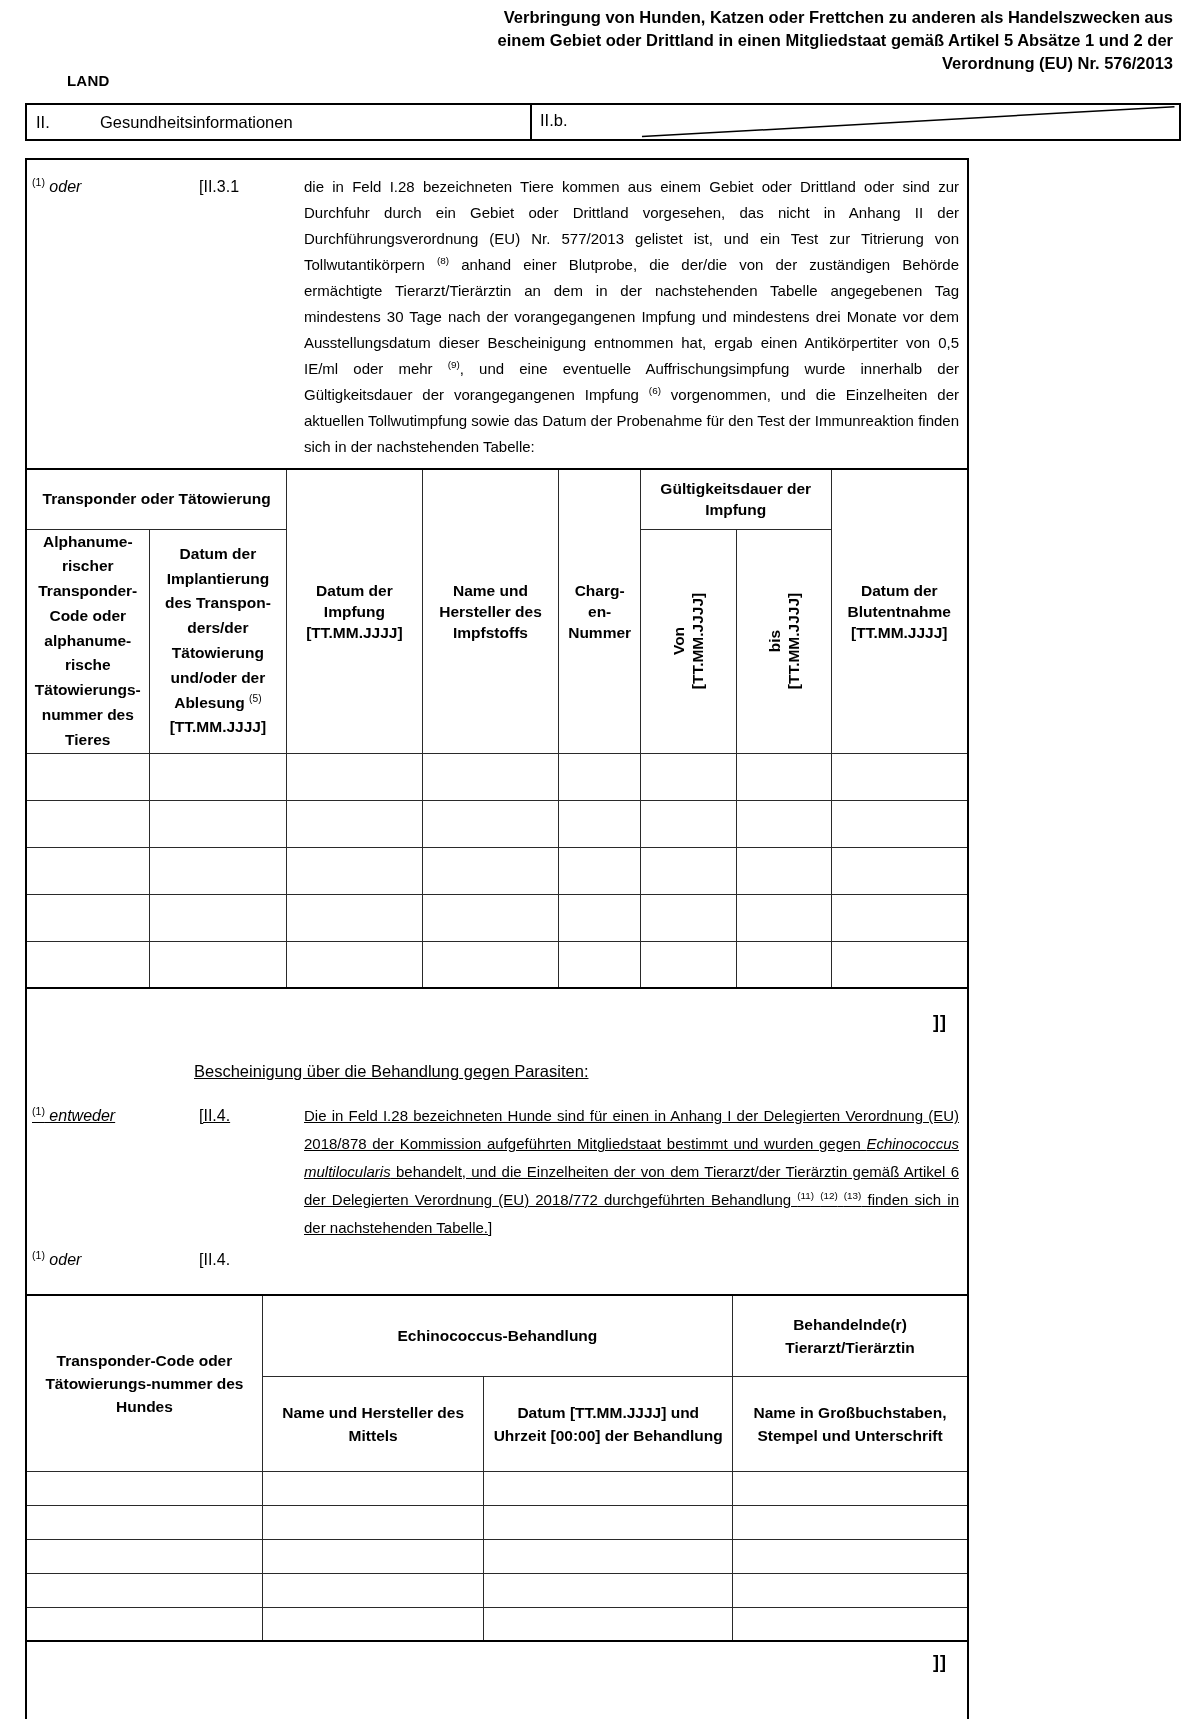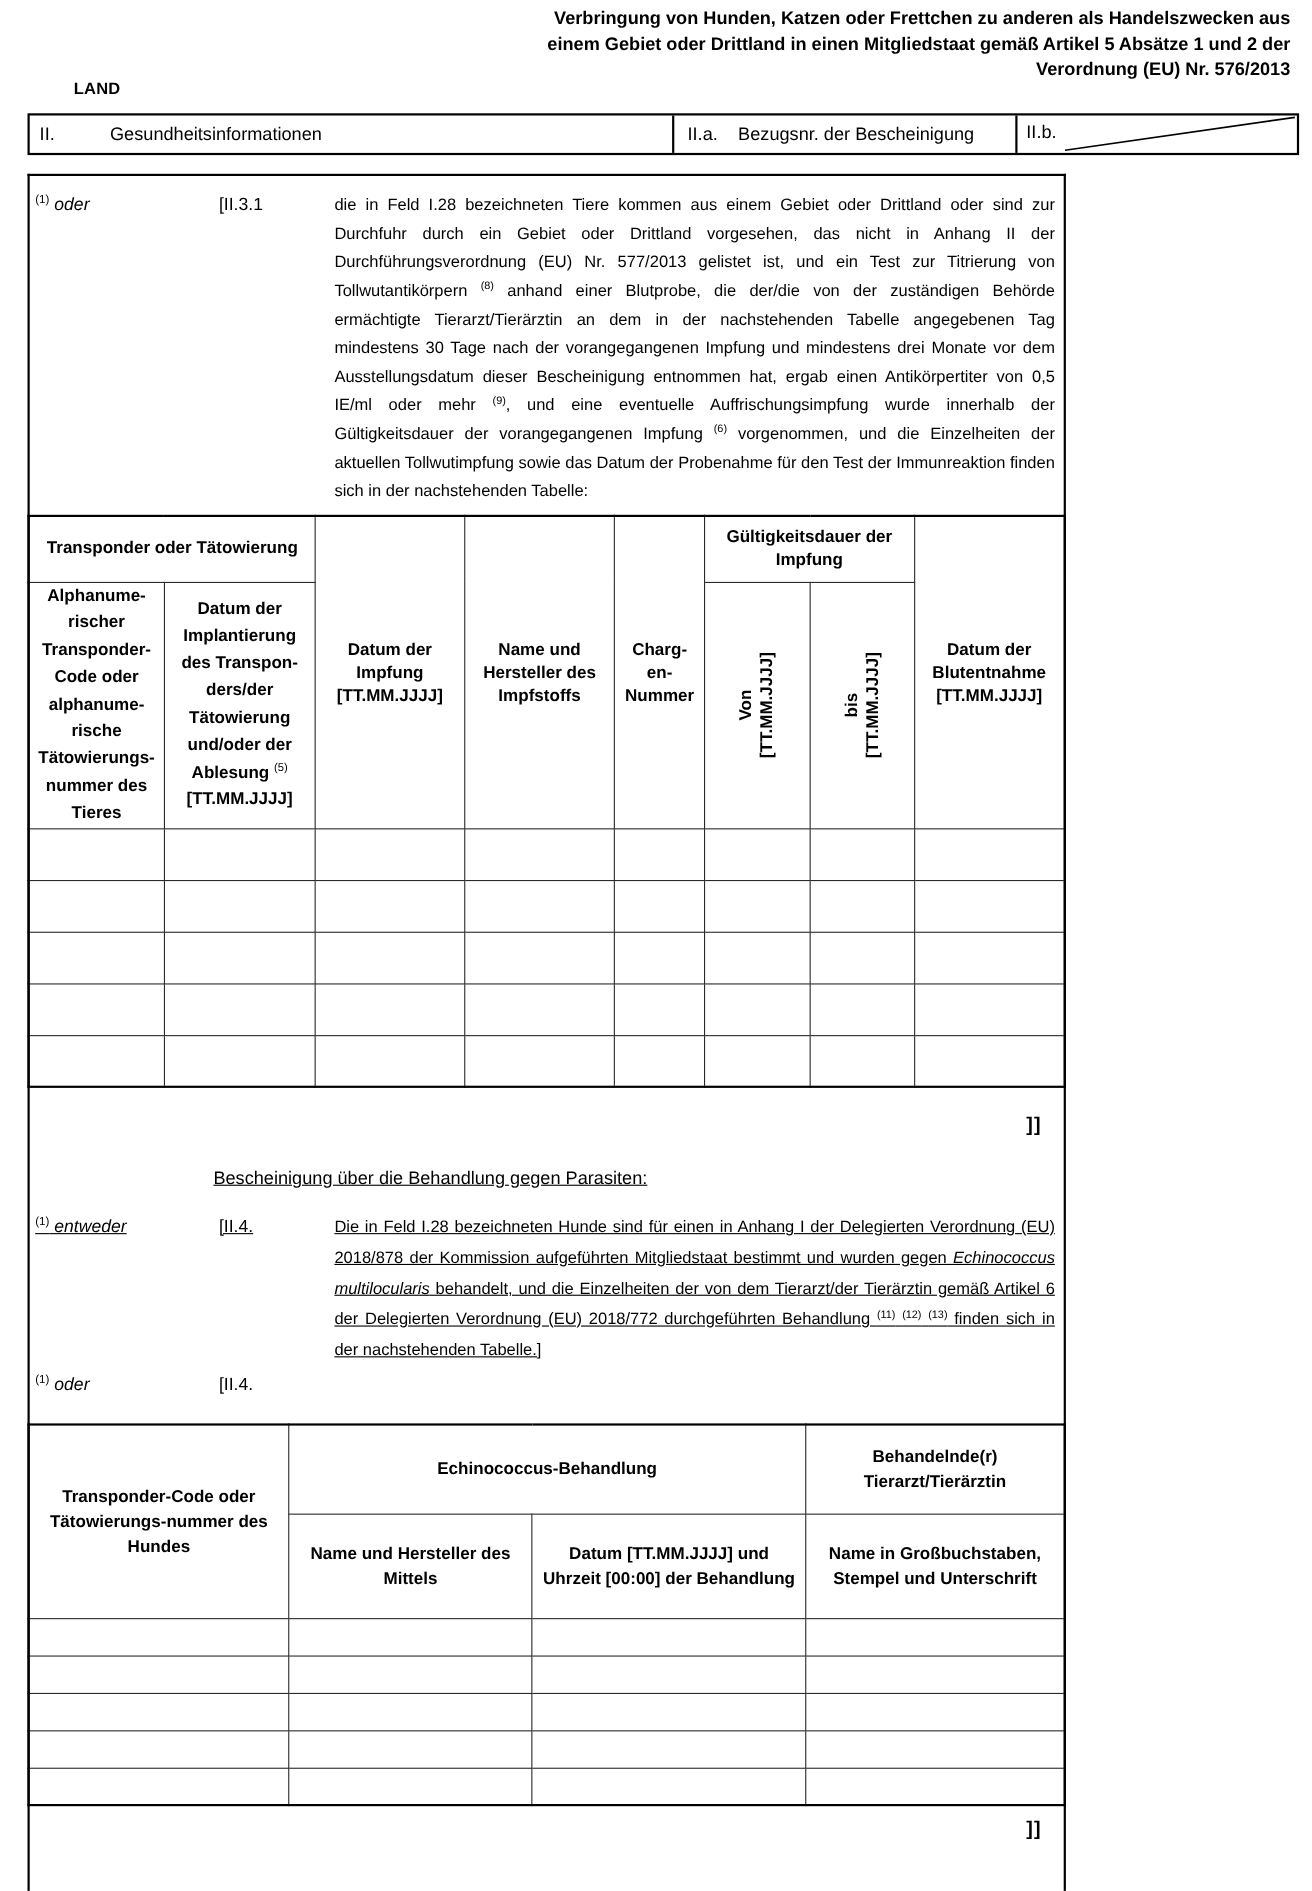--- a/index.html
+++ b/index.html
@@ -14,21 +14,21 @@
 
   
   .land{position:absolute;left:25px;top:72px;font-size:15px;font-weight:bold;letter-spacing:.2px;margin-left:42px;}
   .doc-title{position:absolute;top:6px;right:20px;width:720px;text-align:right;
     font-size:16.5px;font-weight:bold;line-height:23px;}
 
   
   .head-band{position:absolute;left:25px;top:103px;width:1156px;height:38px;
     border:2px solid #000;display:flex;box-sizing:border-box;}
   .head-cell{box-sizing:border-box;font-size:16.5px;display:flex;align-items:center;position:relative;}
-  .hc1{width:586px;border-right:2px solid #000;padding-left:9px;}
+  .hc1{width:505px;border-right:2px solid #000;padding-left:9px;}
   .hc1 .sec-no{width:64px;}
   .hc2{width:312px;border-right:2px solid #000;padding-left:12px;}
   .hc2 .ref-no{width:46px;}
   .hc3{flex:1;padding-left:8px;align-items:flex-start;}
   .hc3 .iib{margin-top:6px;}
   .diag{position:absolute;left:0;top:0;width:100%;height:100%;}
 
   
   .main-box{position:absolute;left:25px;top:158px;width:944px;height:1561px;
     border-top:2px solid #000;border-left:2px solid #000;border-right:2px solid #000;
@@ -79,24 +79,20 @@
 </head>
 <body>
 
 <div class="land">LAND</div>
 <div class="doc-title">Verbringung von Hunden, Katzen oder Frettchen zu anderen als Handelszwecken aus einem Gebiet oder Drittland in einen Mitgliedstaat gemäß Artikel 5 Absätze 1 und 2 der Verordnung (EU) Nr. 576/2013</div>
 
 <div class="head-band">
   <div class="head-cell hc1">
     <span class="sec-no">II.</span>
     <span>Gesundheitsinformationen</span>
-  </div>
-  <div class="head-cell hc2">
-    <span class="ref-no">II.a.</span>
-    <span>Bezugsnr. der Bescheinigung</span>
   </div>
   <div class="head-cell hc3">
     <span class="iib">II.b.</span>
     <svg class="diag">
       <line x1="17%" y1="93%" x2="99.3%" y2="5%" stroke="#000" stroke-width="1.5"></line>
     </svg>
   </div>
 </div>
 
 <div class="main-box">

